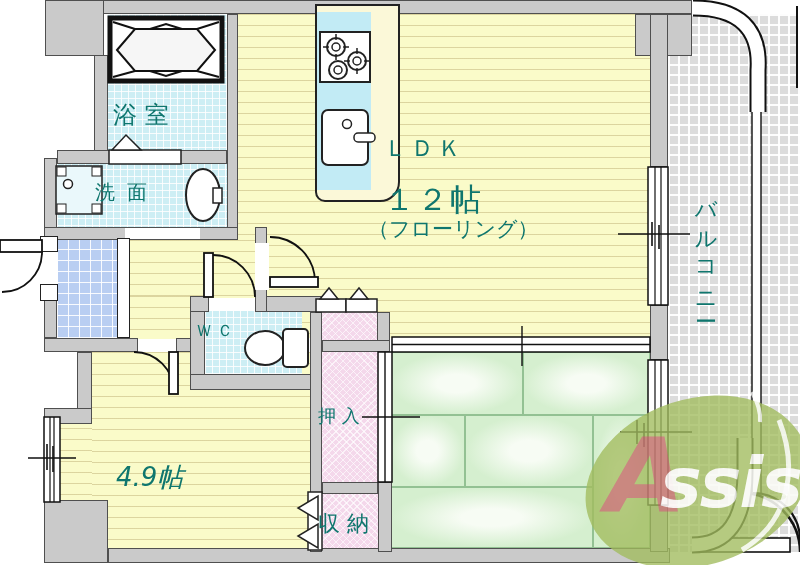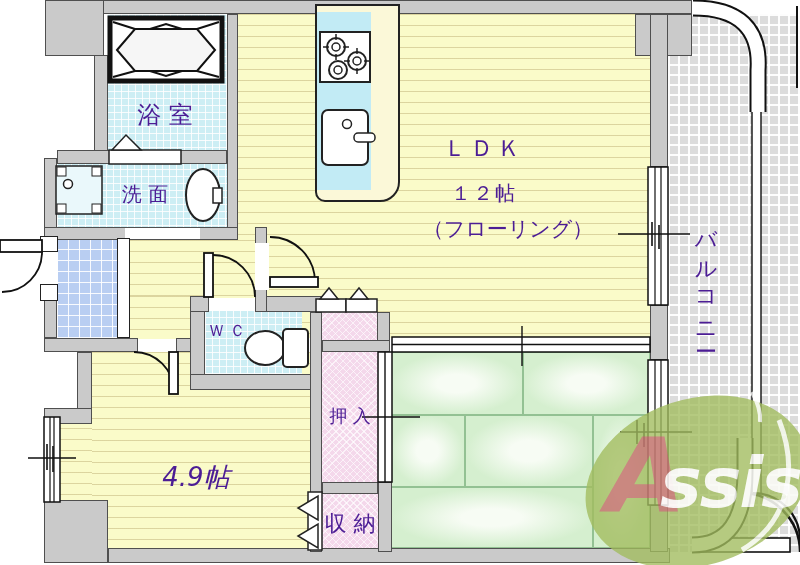--- a/index.html
+++ b/index.html
@@ -23,21 +23,21 @@
     background-size:10px 10px;}
   .pink{background-color:#f4d8eb;
     background-image:repeating-linear-gradient(45deg, rgba(255,255,255,.65) 0 1px, transparent 1px 5px),
                      repeating-linear-gradient(-45deg, rgba(255,255,255,.65) 0 1px, transparent 1px 5px);}
   .tatami{background:#e0f3dc;}
   .mat{position:absolute;background:radial-gradient(closest-side,#f7fcf4 30%,#d5efcf 100%);
        border:1px solid #93c193;box-sizing:border-box;}
   .w{background:#cacaca;border:1px solid #4f4f4f;box-sizing:border-box;}
   .wh{background:#ffffff;border:1px solid #222;box-sizing:border-box;}
   .op{background:#ffffff;}
-  .lbl{position:absolute;color:#4c1d95;text-align:center;white-space:nowrap;line-height:1.1;}
+  .lbl{position:absolute;color:#0f766e;white-space:nowrap;line-height:1.1;}
   .svgl{position:absolute;left:0;top:0;pointer-events:none;}
 </style>
 </head>
 <body>
 
 <div class="plan">
 
   <div class="abs floor-y" style="left:238px;top:14px;width:412px;height:324px;"></div>
   <div class="abs floor-y" style="left:118px;top:240px;width:137px;height:58px;"></div>
   <div class="abs floor-y" style="left:118px;top:296px;width:72px;height:44px;"></div>
@@ -215,24 +215,24 @@
     <g>
       <rect x="700" y="538" width="90" height="14" fill="#fff" stroke="#111" stroke-width="1.6"></rect>
       <path d="M753,493 A47,47 0 0 1 800,540" fill="none" stroke="#111" stroke-width="2.2"></path>
       <path d="M741,493 A59,59 0 0 1 800,552" fill="none" stroke="#111" stroke-width="2.6"></path>
       <path d="M745,438 L745,472 Q745,545 692,545" fill="none" stroke="#111" stroke-width="17"></path>
       <path d="M745,438 L745,472 Q745,545 692,545" fill="none" stroke="#fff" stroke-width="13"></path>
     </g>
   </svg>
 
   <div class="lbl" style="left:113px;top:102px;width:104px;font-size:24px;">浴 室</div>
-  <div class="lbl" style="left:95px;top:183px;width:100px;font-size:20px;">洗 面</div>
+  <div class="lbl" style="left:95px;top:183px;width:100px;font-size:20px;font-family:Liberation Mono, monospace;">洗 面</div>
   <div class="lbl" style="left:196px;top:322px;width:62px;font-size:16px;">Ｗ Ｃ</div>
   <div class="lbl" style="left:384px;top:136px;width:200px;font-size:23px;letter-spacing:4px;">ＬＤＫ</div>
-  <div class="lbl" style="left:384px;top:182px;width:200px;font-size:20px;letter-spacing:2px;">１２帖</div>
+  <div class="lbl" style="left:384px;top:182px;width:200px;font-size:31px;letter-spacing:2px;">１２帖</div>
   <div class="lbl" style="left:368px;top:218px;width:280px;font-size:21px;">（フローリング）</div>
   <div class="lbl" style="left:116px;top:463px;width:160px;font-size:26px;font-style:italic;">4.9帖</div>
   <div class="lbl" style="left:318px;top:406px;width:64px;font-size:18px;">押 入</div>
   <div class="lbl" style="left:318px;top:512px;width:64px;font-size:22px;">収 納</div>
   <div class="lbl" style="left:684px;top:185px;width:34px;height:190px;font-size:22px;writing-mode:vertical-rl;letter-spacing:6px;">バルコニー</div>
 
   <svg class="svgl" width="800" height="565" viewBox="0 0 800 565">
     <g opacity="0.9">
       <ellipse cx="697" cy="482" rx="114" ry="83" fill="#a2bc5f" opacity="0.88" transform="rotate(-18 697 482)"></ellipse>
       <path d="M779,420 C797,465 792,520 742,550" fill="none" stroke="#fff" stroke-width="5" opacity="0.85"></path>

